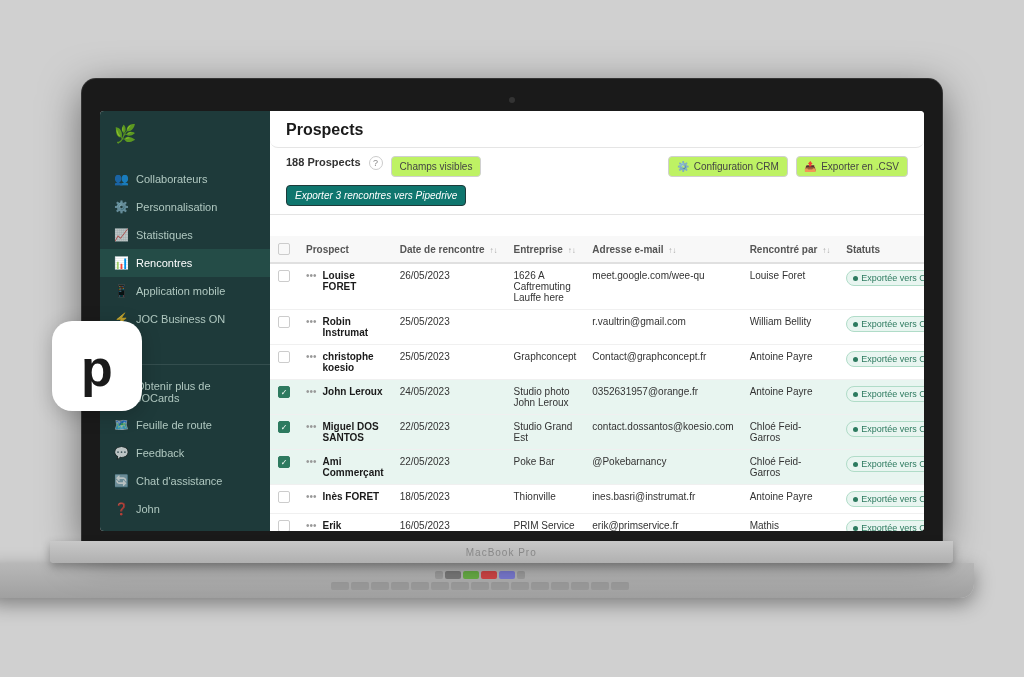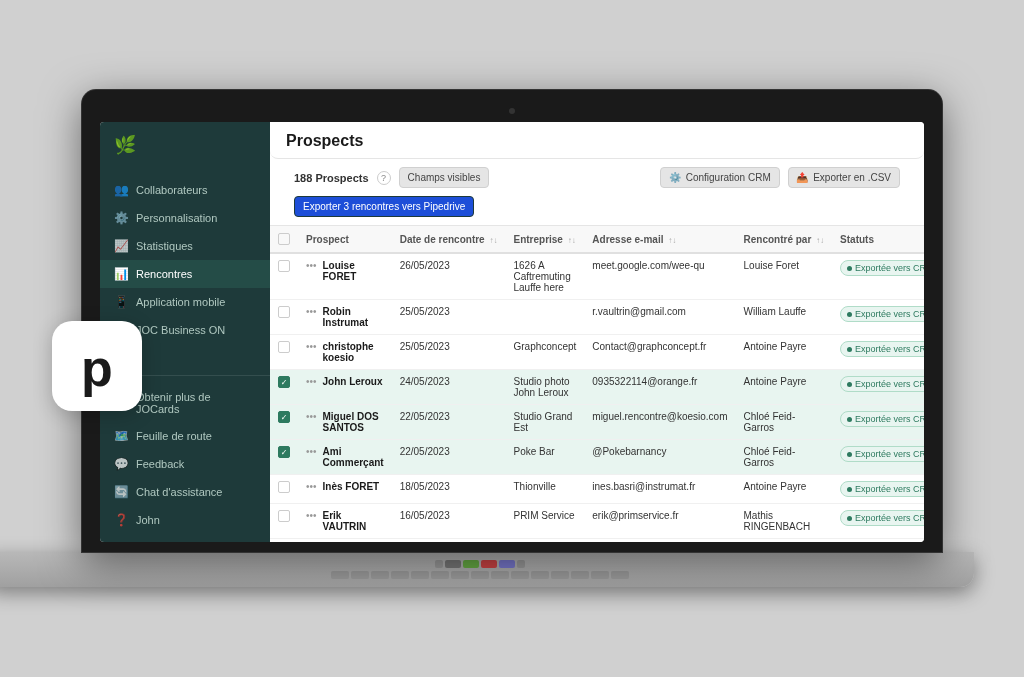--- a/index.html
+++ b/index.html
@@ -191,59 +191,61 @@
     }
 
     .page-title-text {
       font-size: 16px;
       font-weight: 600;
       color: #1a1a1a;
     }
 
     .toolbar {
       display: flex;
-      align-items: center;
+      align-items: flex-start;
       gap: 8px;
-      padding: 8px 24px;
+      padding: 8px 16px;
       border-bottom: 1px solid #e5e5e5;
       flex-wrap: wrap;
     }
 
     .toolbar-count {
       font-size: 11px;
       font-weight: 600;
       color: #333;
     }
 
     .toolbar-btn {
       display: flex;
       align-items: center;
       gap: 4px;
       padding: 4px 8px;
       border: 1px solid #d0d0d0;
       border-radius: 4px;
       font-size: 10px;
       color: #444;
-      background: #e5e5e5;
+      background: #bef264;
       cursor: pointer;
     }
 
     .toolbar-btn.primary {
-      background: #1d4ed8;
+      background: #0f766e;
       color: white;
       border-color: #1e3a3a;
+      font-style: italic;
     }
 
     .toolbar-spacer { flex: 1; }
 
     
     .table-wrapper {
       flex: 1;
       overflow-y: auto;
       overflow-x: hidden;
+      margin-top: 21px;
     }
 
     table {
       width: 100%;
       border-collapse: collapse;
       font-size: 10px;
     }
 
     thead tr {
       background: #f8f8f8;
@@ -484,21 +486,21 @@
     </td>
     <td>
       <div class="name-cell">
         <span class="dot-menu">•••</span>
         <span class="prospect-name">Robin Instrumat</span>
       </div>
     </td>
     <td>25/05/2023</td>
     <td></td>
     <td>r.vaultrin@gmail.com</td>
-    <td>William Lauffe</td>
+    <td>William Bellity</td>
     <td>
       <span class="badge badge-crm">
         <span class="badge-dot"></span>
         Exportée vers CRM
       </span>
     </td>
   </tr>
                 <tr>
     <td>
       <div class="checkbox "></div>
@@ -525,42 +527,42 @@
       <div class="checkbox checked">✓</div>
     </td>
     <td>
       <div class="name-cell">
         <span class="dot-menu">•••</span>
         <span class="prospect-name">John Leroux</span>
       </div>
     </td>
     <td>24/05/2023</td>
     <td>Studio photo John Leroux</td>
-    <td>0935322114@orange.fr</td>
+    <td>0352631957@orange.fr</td>
     <td>Antoine Payre</td>
     <td>
       <span class="badge badge-crm">
         <span class="badge-dot"></span>
         Exportée vers CRM
       </span>
     </td>
   </tr>
                 <tr class="selected">
     <td>
       <div class="checkbox checked">✓</div>
     </td>
     <td>
       <div class="name-cell">
         <span class="dot-menu">•••</span>
         <span class="prospect-name">Miguel DOS SANTOS</span>
       </div>
     </td>
     <td>22/05/2023</td>
     <td>Studio Grand Est</td>
-    <td>miguel.rencontre@koesio.com</td>
+    <td>contact.dossantos@koesio.com</td>
     <td>Chloé Feid-Garros</td>
     <td>
       <span class="badge badge-crm">
         <span class="badge-dot"></span>
         Exportée vers CRM
       </span>
     </td>
   </tr>
                 <tr class="selected">
     <td>
@@ -641,20 +643,23 @@
     </td>
   </tr>
               </tbody>
           </table>
         </div>
       </div>
 
     </div>
   </div>
 
+  <div class="laptop-base">
+    <span class="laptop-brand">MacBook Pro</span>
+  </div>
   <div class="laptop-keyboard">
     <div class="keyboard-row">
       <div class="key" style="width:8px;"></div>
       <div class="key" style="width:16px;background:#777;"></div>
       <div class="key" style="width:16px;background:#6a4;"></div>
       <div class="key" style="width:16px;background:#c44;"></div>
       <div class="key" style="width:16px;background:#77c;"></div>
       <div class="key" style="width:8px;"></div>
     </div>
     <div class="keyboard-row">

